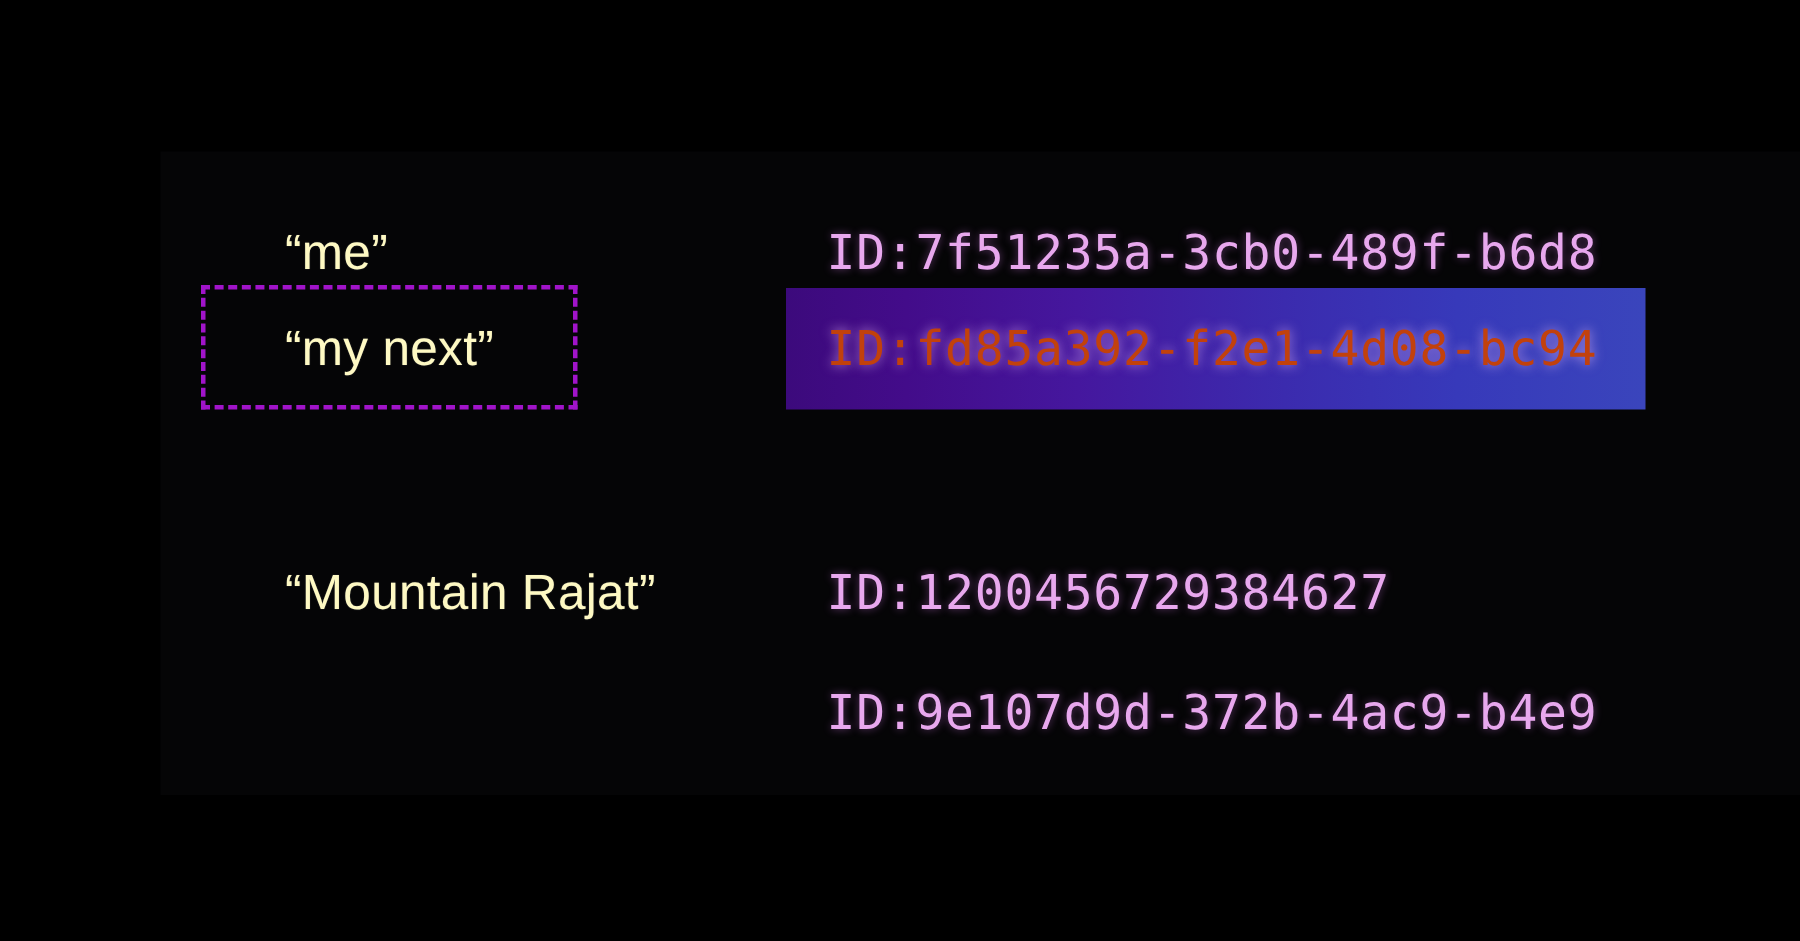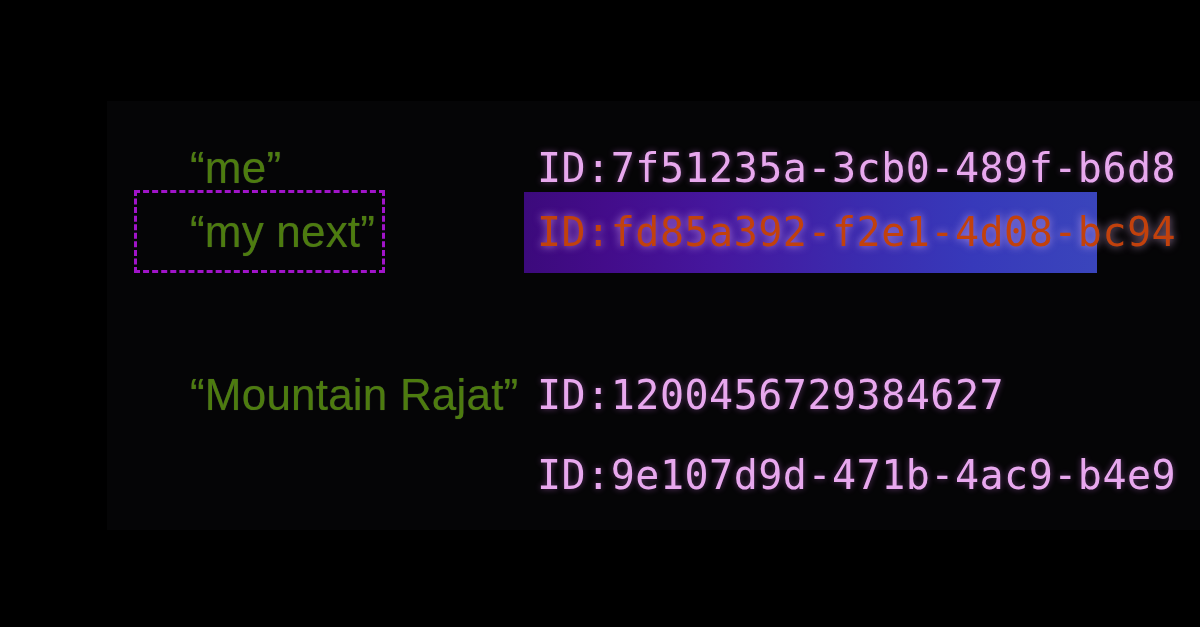--- a/index.html
+++ b/index.html
@@ -37,38 +37,38 @@
     width: 1200px;
     height: 80px;
   }
   .row-label {
     position: absolute;
     left: 190px;
     top: 0;
     height: 80px;
     display: flex;
     align-items: center;
-    color: #4d7c0f;
-    font-size: 44px;
+    color: #fef9c3;
+    font-size: 33px;
     font-weight: 300;
     letter-spacing: 0.2px;
     white-space: nowrap;
     text-shadow: 0 0 1px rgba(255,255,255,0.25);
     text-align: right;
   }
   .row-id {
     position: absolute;
-    left: 537px;
+    left: 551px;
     top: 0;
     height: 80px;
     display: flex;
     align-items: center;
     color: #e8a8ee;
     font-family: "DejaVu Sans Mono", monospace;
-    font-size: 40px;
+    font-size: 32px;
     letter-spacing: 0.5px;
     white-space: nowrap;
     text-shadow: 0 0 6px rgba(210,120,230,0.45);
   }
   
   .highlight-bar {
     position: absolute;
     left: 524px;
     top: 192px;
     width: 573px;
@@ -119,20 +119,20 @@
 
     <div class="row" style="top:275px">
     </div>
 
     <div class="row" style="top:355px">
       <div class="row-label">“Mountain Rajat”</div>
       <div class="row-id">ID:1200456729384627</div>
     </div>
 
     <div class="row" style="top:435px">
-      <div class="row-id">ID:9e107d9d-471b-4ac9-b4e9</div>
+      <div class="row-id">ID:9e107d9d-372b-4ac9-b4e9</div>
     </div>
 
   </div>
 
   <div class="dashed-box"></div>
 
 </div>
 
 </body></html>

